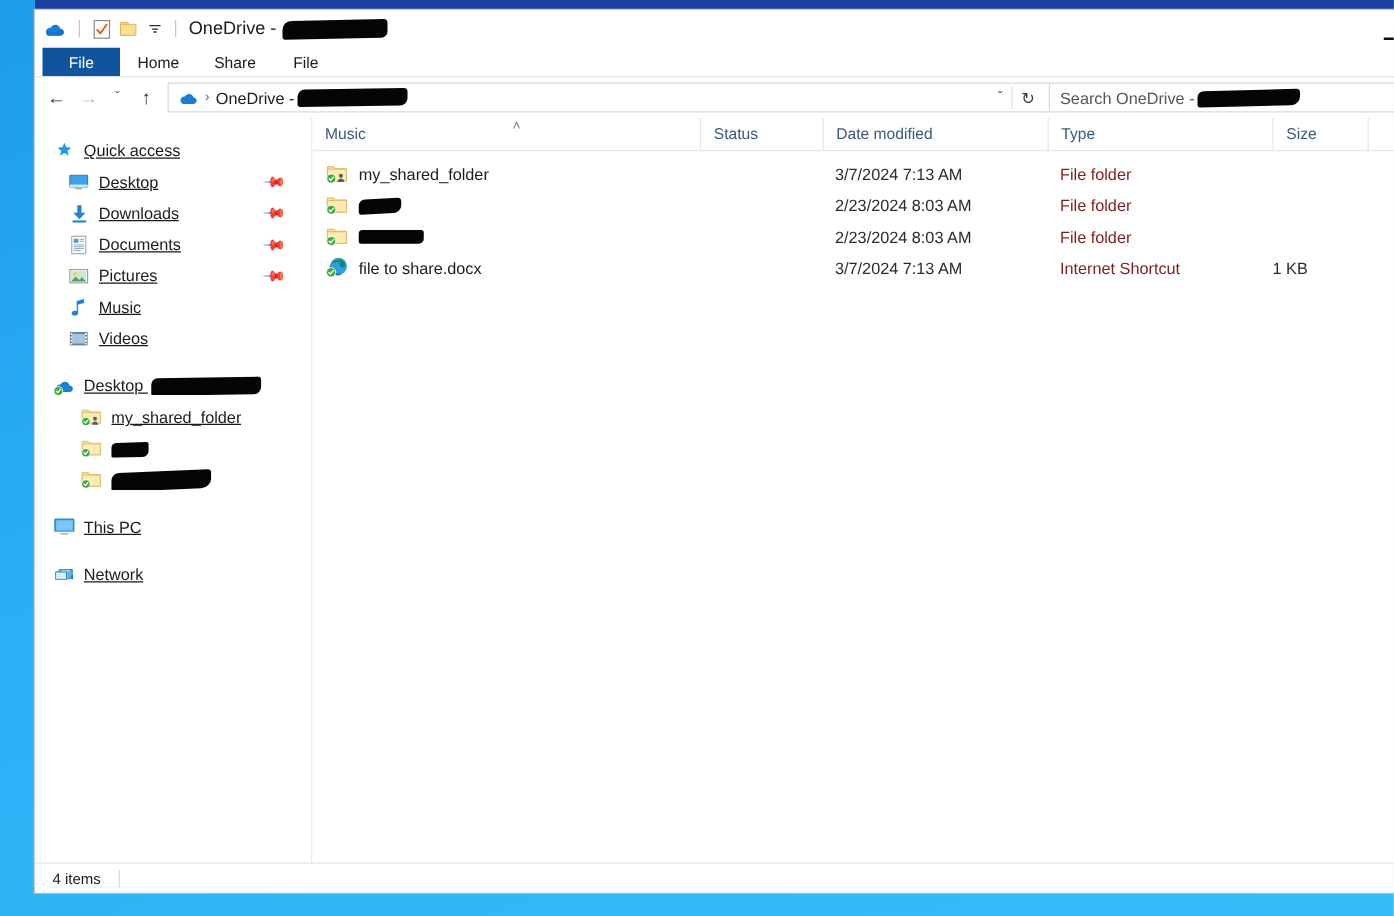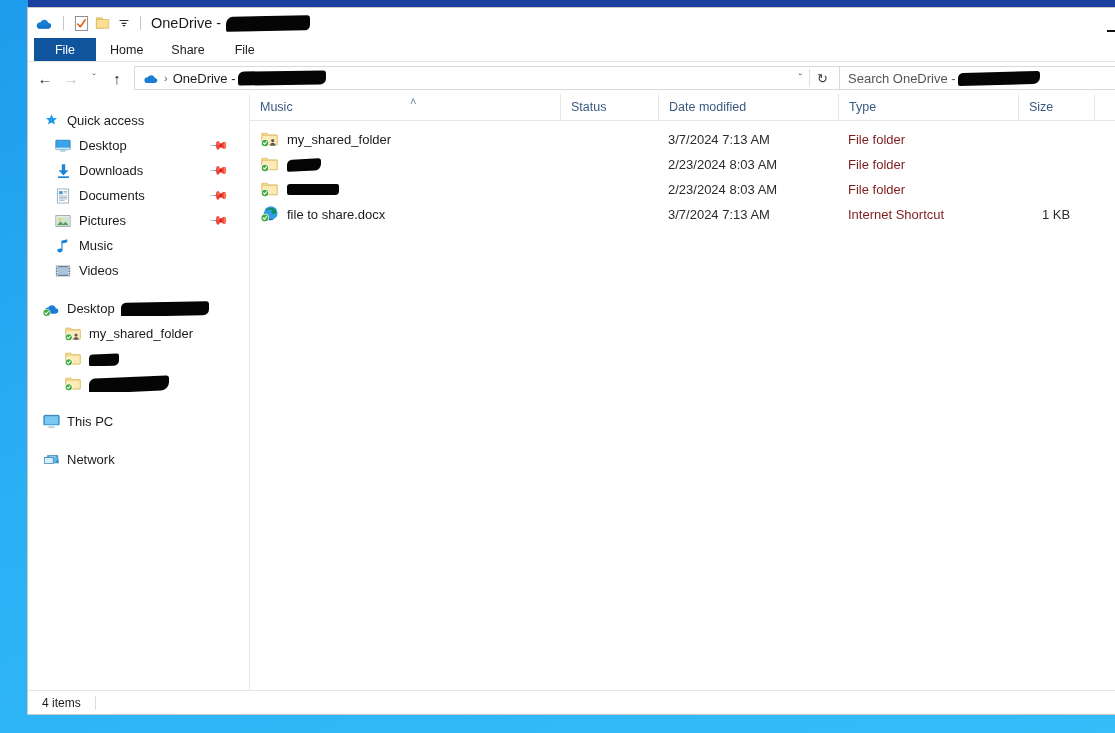--- a/index.html
+++ b/index.html
@@ -204,21 +204,21 @@
   }
   .nav-item.indent1 { padding-left: 26px; }
   .nav-item.indent2 { padding-left: 36px; }
   .nav-icon {
     width: 18px; height: 18px;
     margin-right: 7px;
     flex: 0 0 18px;
     display: flex; align-items: center; justify-content: center;
     position: relative;
   }
-  .nav-label { overflow: hidden; }
+  .nav-label { overflow: hidden; text-decoration: underline; }
   .pin {
     position: absolute;
     right: 22px;
     color: #9a9a9a;
     font-size: 12px;
     transform: rotate(45deg);
   }
   .nav-gap { height: 13px; }
 
   .nav-redact-sm { width: 30px; height: 12px; border-radius: 4px 2px 5px 2px; transform: skewY(-2deg); }
@@ -275,21 +275,21 @@
   .cell-name {
     width: 310px;
     display: flex;
     align-items: center;
     padding-left: 10px;
     flex: 0 0 310px;
   }
   .cell-status { width: 98px; flex: 0 0 98px; }
   .cell-date { width: 180px; flex: 0 0 180px; padding-left: 10px; color: #2b2b2b; }
   .cell-type { width: 180px; flex: 0 0 180px; padding-left: 10px; color: #7f1d1d; }
-  .cell-size { width: 76px; flex: 0 0 76px; text-align: center; color: #2b2b2b; }
+  .cell-size { width: 76px; flex: 0 0 76px; text-align: left; color: #2b2b2b; }
   .file-icon {
     width: 19px; height: 19px;
     margin-right: 8px;
     flex: 0 0 19px;
     position: relative;
   }
   .row-redact-sm { width: 34px; height: 12px; border-radius: 5px 3px 6px 2px; transform: skewY(-3deg); }
   .row-redact-md { width: 52px; height: 11px; border-radius: 3px 2px 4px 2px; }
 
   

